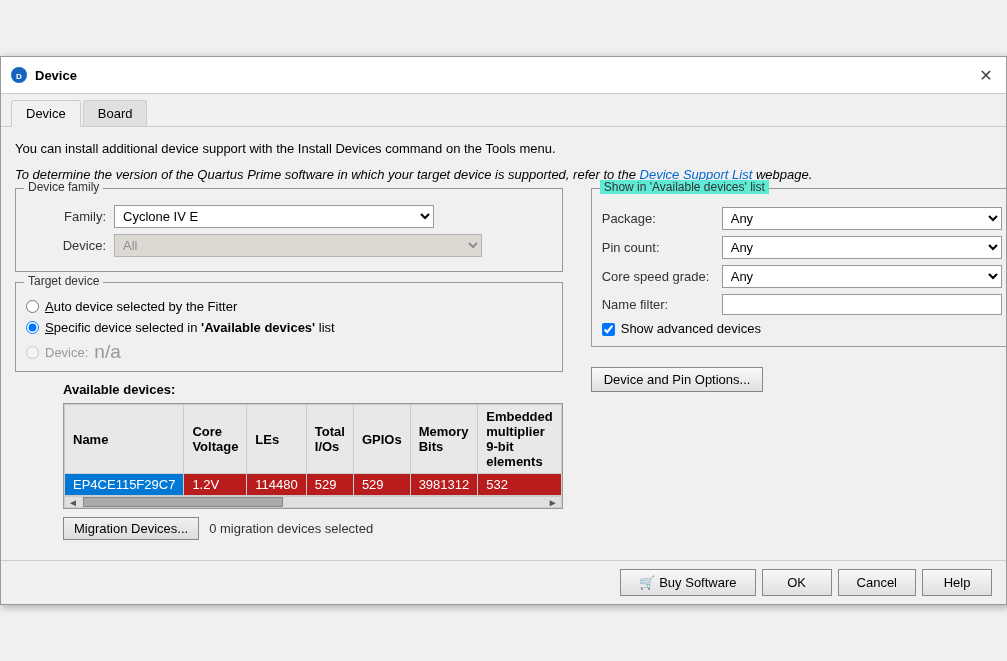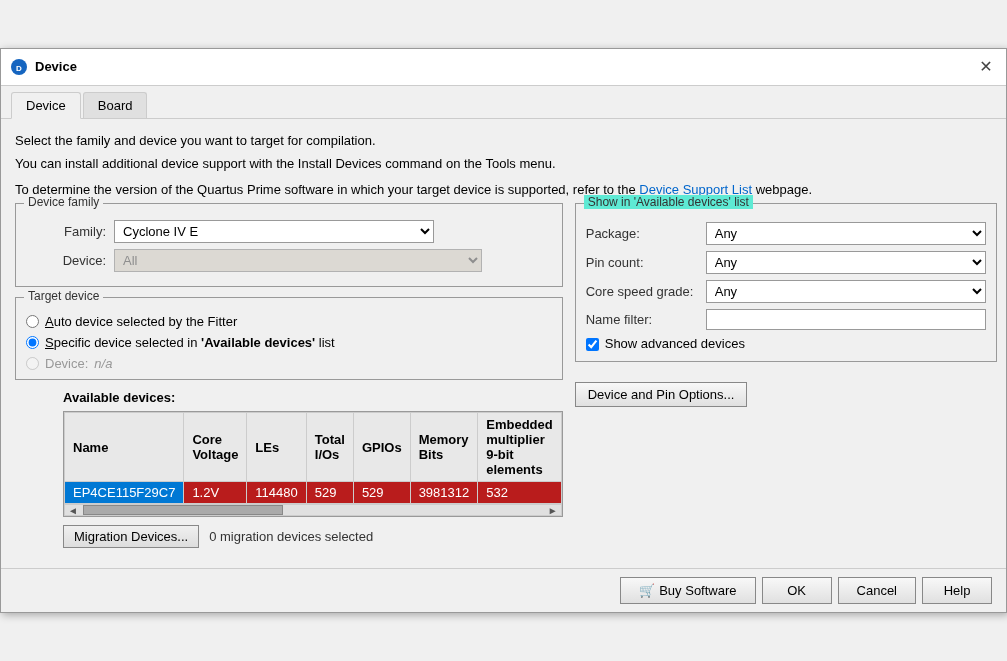--- a/index.html
+++ b/index.html
@@ -83,21 +83,21 @@
       margin-bottom: 4px;
       line-height: 1.5;
     }
     .info-text a {
       color: #0066cc;
       text-decoration: underline;
       cursor: pointer;
     }
     .main-sections {
       display: flex;
-      gap: 12px;
+      gap: 28px;
       margin-top: 2px;
     }
     .left-section {
       flex: 1;
     }
     .right-section {
       width: 430px;
     }
     .group-box {
       border: 1px solid #999;
@@ -157,21 +157,21 @@
     .radio-row input[type="radio"] { margin-right: 6px; }
     .radio-label { font-size: 13px; }
     .radio-label u { text-decoration: underline; }
     .radio-label em { font-style: normal; font-weight: bold; }
     .other-row {
       display: flex;
       align-items: center;
     }
     .other-row input[type="radio"] { margin-right: 6px; }
     .other-label { color: #999; font-size: 13px; margin-right: 6px; }
-    .other-value { color: #999; font-size: 13px; font-style: italic; }
+    .other-value { color: #999; font-size: 19px; }
     .available-devices-section { margin-bottom: 8px; padding-left: 48px; }
     .section-title { font-size: 13px; font-weight: bold; margin-bottom: 6px; }
     .devices-table {
       width: 100%;
       border-collapse: collapse;
       font-size: 13px;
     }
     .devices-table th {
       background: #e8e8e8;
       border: 1px solid #ccc;
@@ -310,23 +310,22 @@
     <span class="title-bar-text">Device</span>
     <div class="title-bar-close">✕</div>
   </div>
 
   <div class="tabs-bar">
     <div class="tab active">Device</div>
     <div class="tab">Board</div>
   </div>
 
   <div class="dialog-body">
-    <p class="info-text">Select the family and device you want to target for compilation.</p>
     <p class="info-text">You can install additional device support with the Install Devices command on the Tools menu.</p>
-    <p class="info-text" style="margin-top:6px;">
+    <p class="info-text" style="margin-top:6px;font-style:italic;">
       <span>To determine the version of the Quartus Prime software in which your target device is supported, refer to the </span><a>Device Support List</a><span> webpage.</span>
     </p>
 
     <div class="main-sections">
 
       <div class="left-section">
 
         <div class="group-box">
           <span class="group-box-title">Device family</span>
           <div class="field-row" style="margin-top:8px;">

